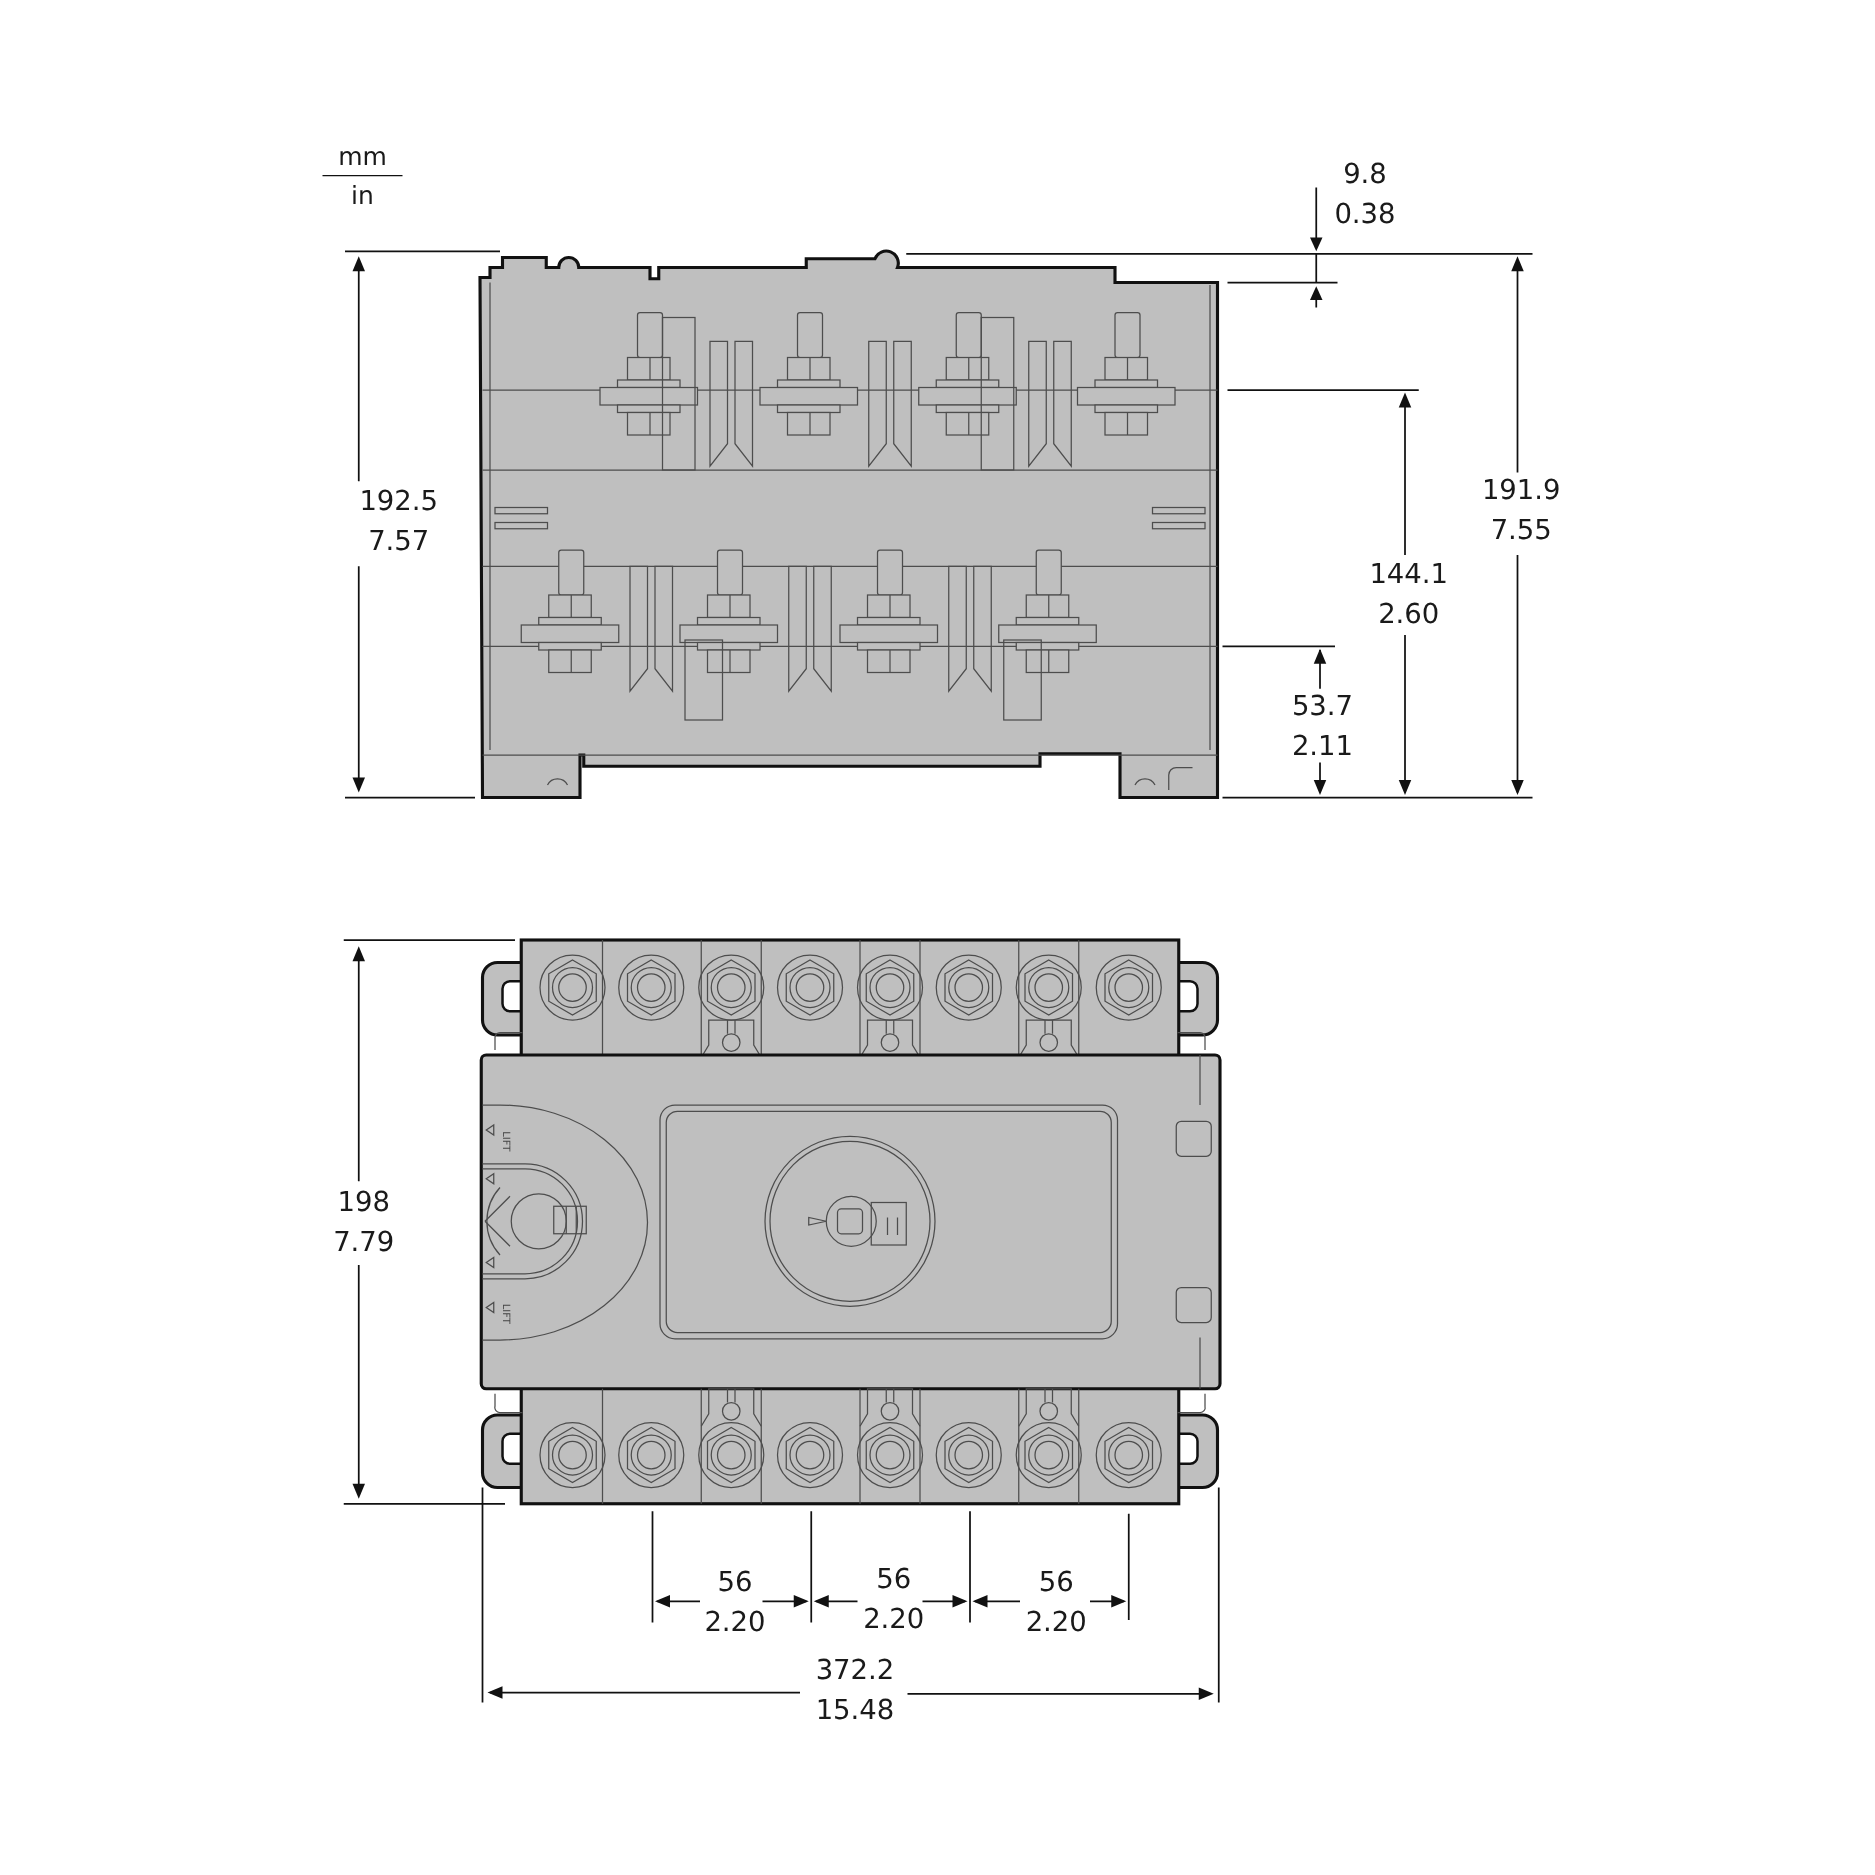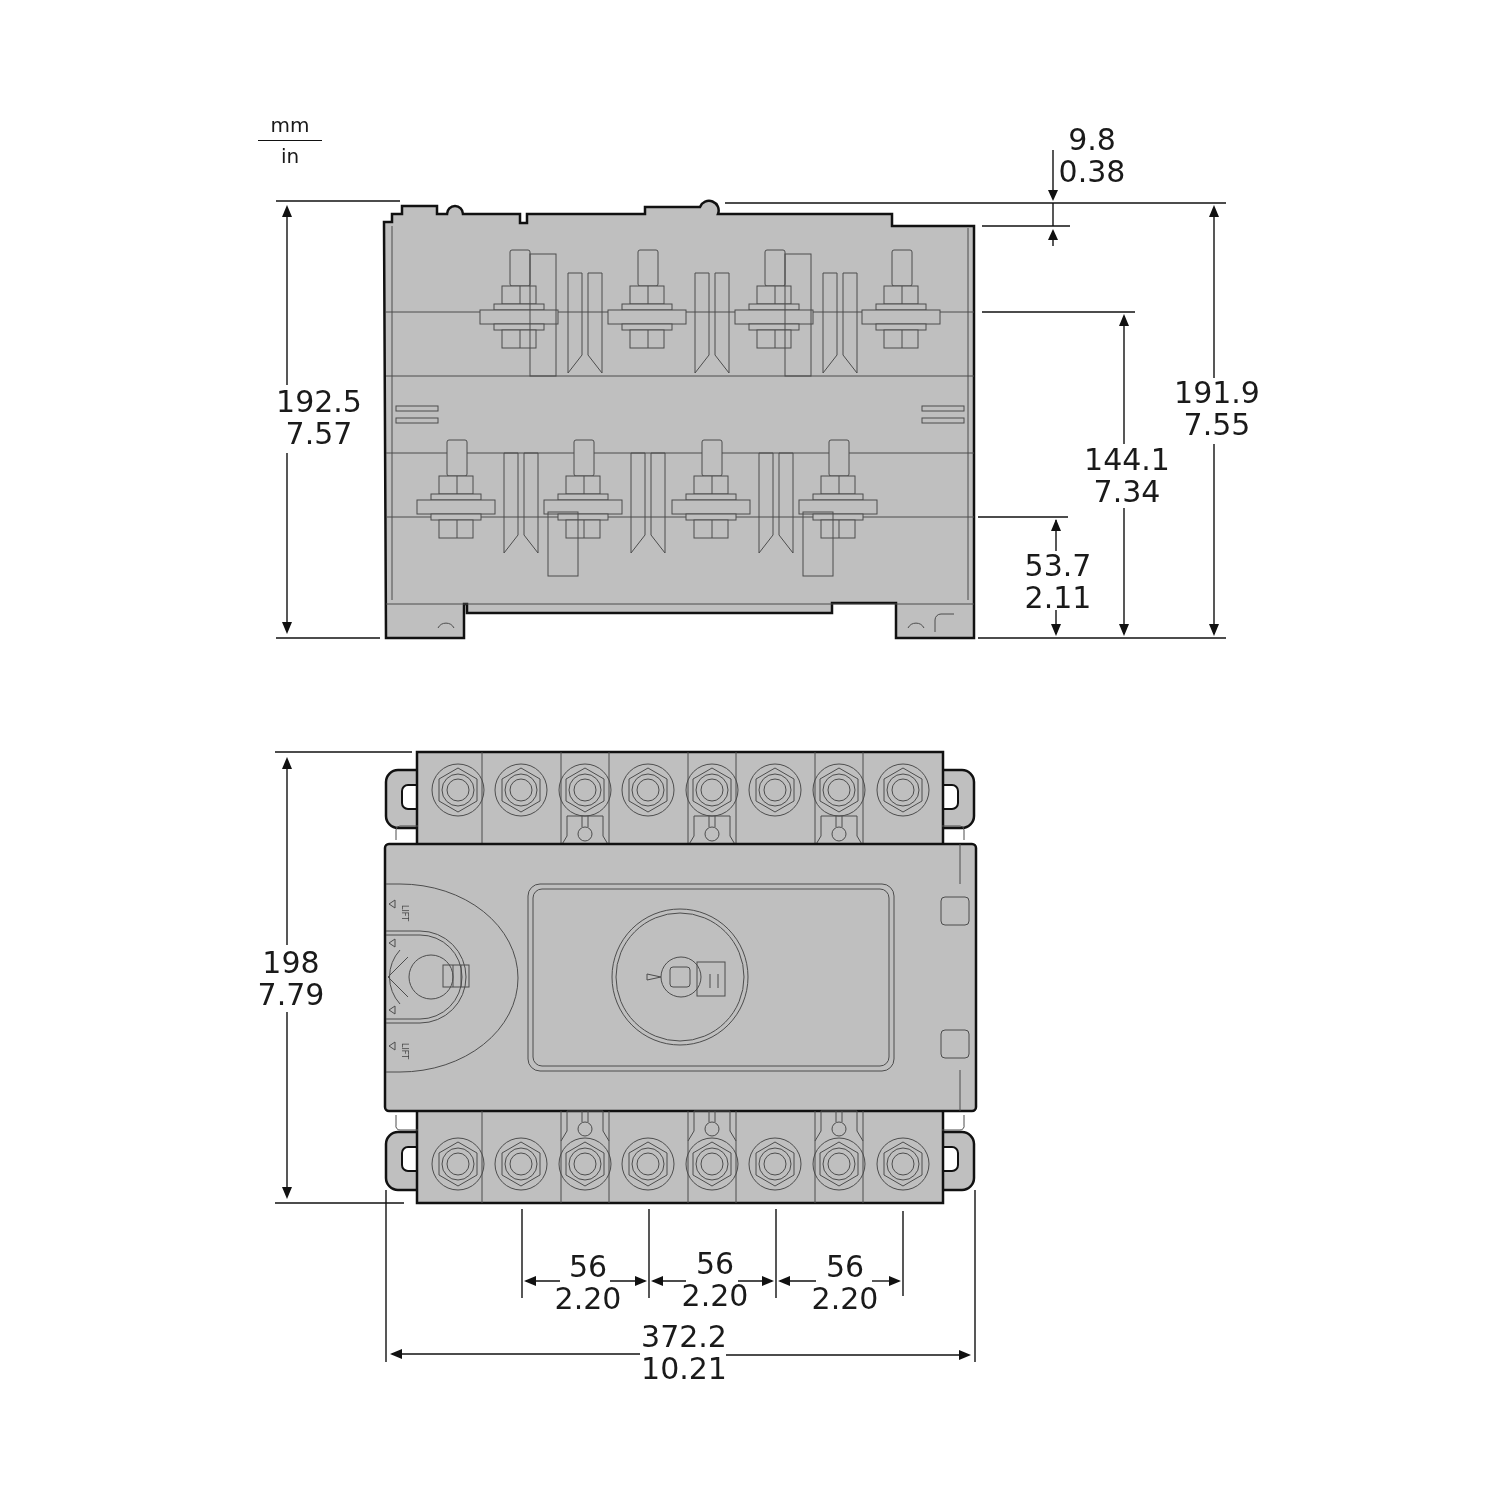--- a/index.html
+++ b/index.html
@@ -4,21 +4,21 @@
 <style>
   html, body { margin:0; padding:0; background:#ffffff; }
   body { width:1500px; height:1500px; position:relative; overflow:hidden;
          font-family:"DejaVu Sans", sans-serif; color:#1a1a1a; }
   svg { position:absolute; left:0; top:0; }
   .outline { fill:#bfbfbf; stroke:#111; stroke-width:2.5; }
   .thin { fill:none; stroke:#4d4d4d; stroke-width:1; }
   .thinfill { fill:#bfbfbf; stroke:#4d4d4d; stroke-width:1; }
   .dim { stroke:#111; stroke-width:1.4; fill:none; }
   .arrow { fill:#111; }
-  .lbl { position:absolute; text-align:center; line-height:32px; font-size:30px; white-space:nowrap; }
+  .lbl { position:absolute; text-align:center; line-height:32px; font-size:22px; white-space:nowrap; }
   .lbl .mm { display:block; }
   .lbl .in { display:block; }
   .unit { position:absolute; left:258px; top:110px; width:64px; text-align:center; font-size:20px; }
   .unit .mm { display:block; border-bottom:1.5px solid #111; line-height:30px; }
   .unit .in { display:block; line-height:30px; }
 </style>
 </head>
 <body>
 
 <div class="unit">
@@ -279,21 +279,21 @@
 <div class="lbl" style="left:1052px; top:124px; width:80px;">
   <span class="mm">9.8</span>
   <span class="in">0.38</span>
 </div>
 <div class="lbl" style="left:1172px; top:377px; width:90px;">
   <span class="mm">191.9</span>
   <span class="in">7.55</span>
 </div>
 <div class="lbl" style="left:1082px; top:444px; width:90px;">
   <span class="mm">144.1</span>
-  <span class="in">7.34</span>
+  <span class="in">2.60</span>
 </div>
 <div class="lbl" style="left:1018px; top:550px; width:80px;">
   <span class="mm">53.7</span>
   <span class="in">2.11</span>
 </div>
 <div class="lbl" style="left:246px; top:947px; width:90px;">
   <span class="mm">198</span>
   <span class="in">7.79</span>
 </div>
 <div class="lbl" style="left:548px; top:1251px; width:80px;">
@@ -303,14 +303,14 @@
 <div class="lbl" style="left:675px; top:1248px; width:80px;">
   <span class="mm">56</span>
   <span class="in">2.20</span>
 </div>
 <div class="lbl" style="left:805px; top:1251px; width:80px;">
   <span class="mm">56</span>
   <span class="in">2.20</span>
 </div>
 <div class="lbl" style="left:634px; top:1321px; width:100px;">
   <span class="mm">372.2</span>
-  <span class="in">10.21</span>
+  <span class="in">15.48</span>
 </div>
 
 </body></html>

